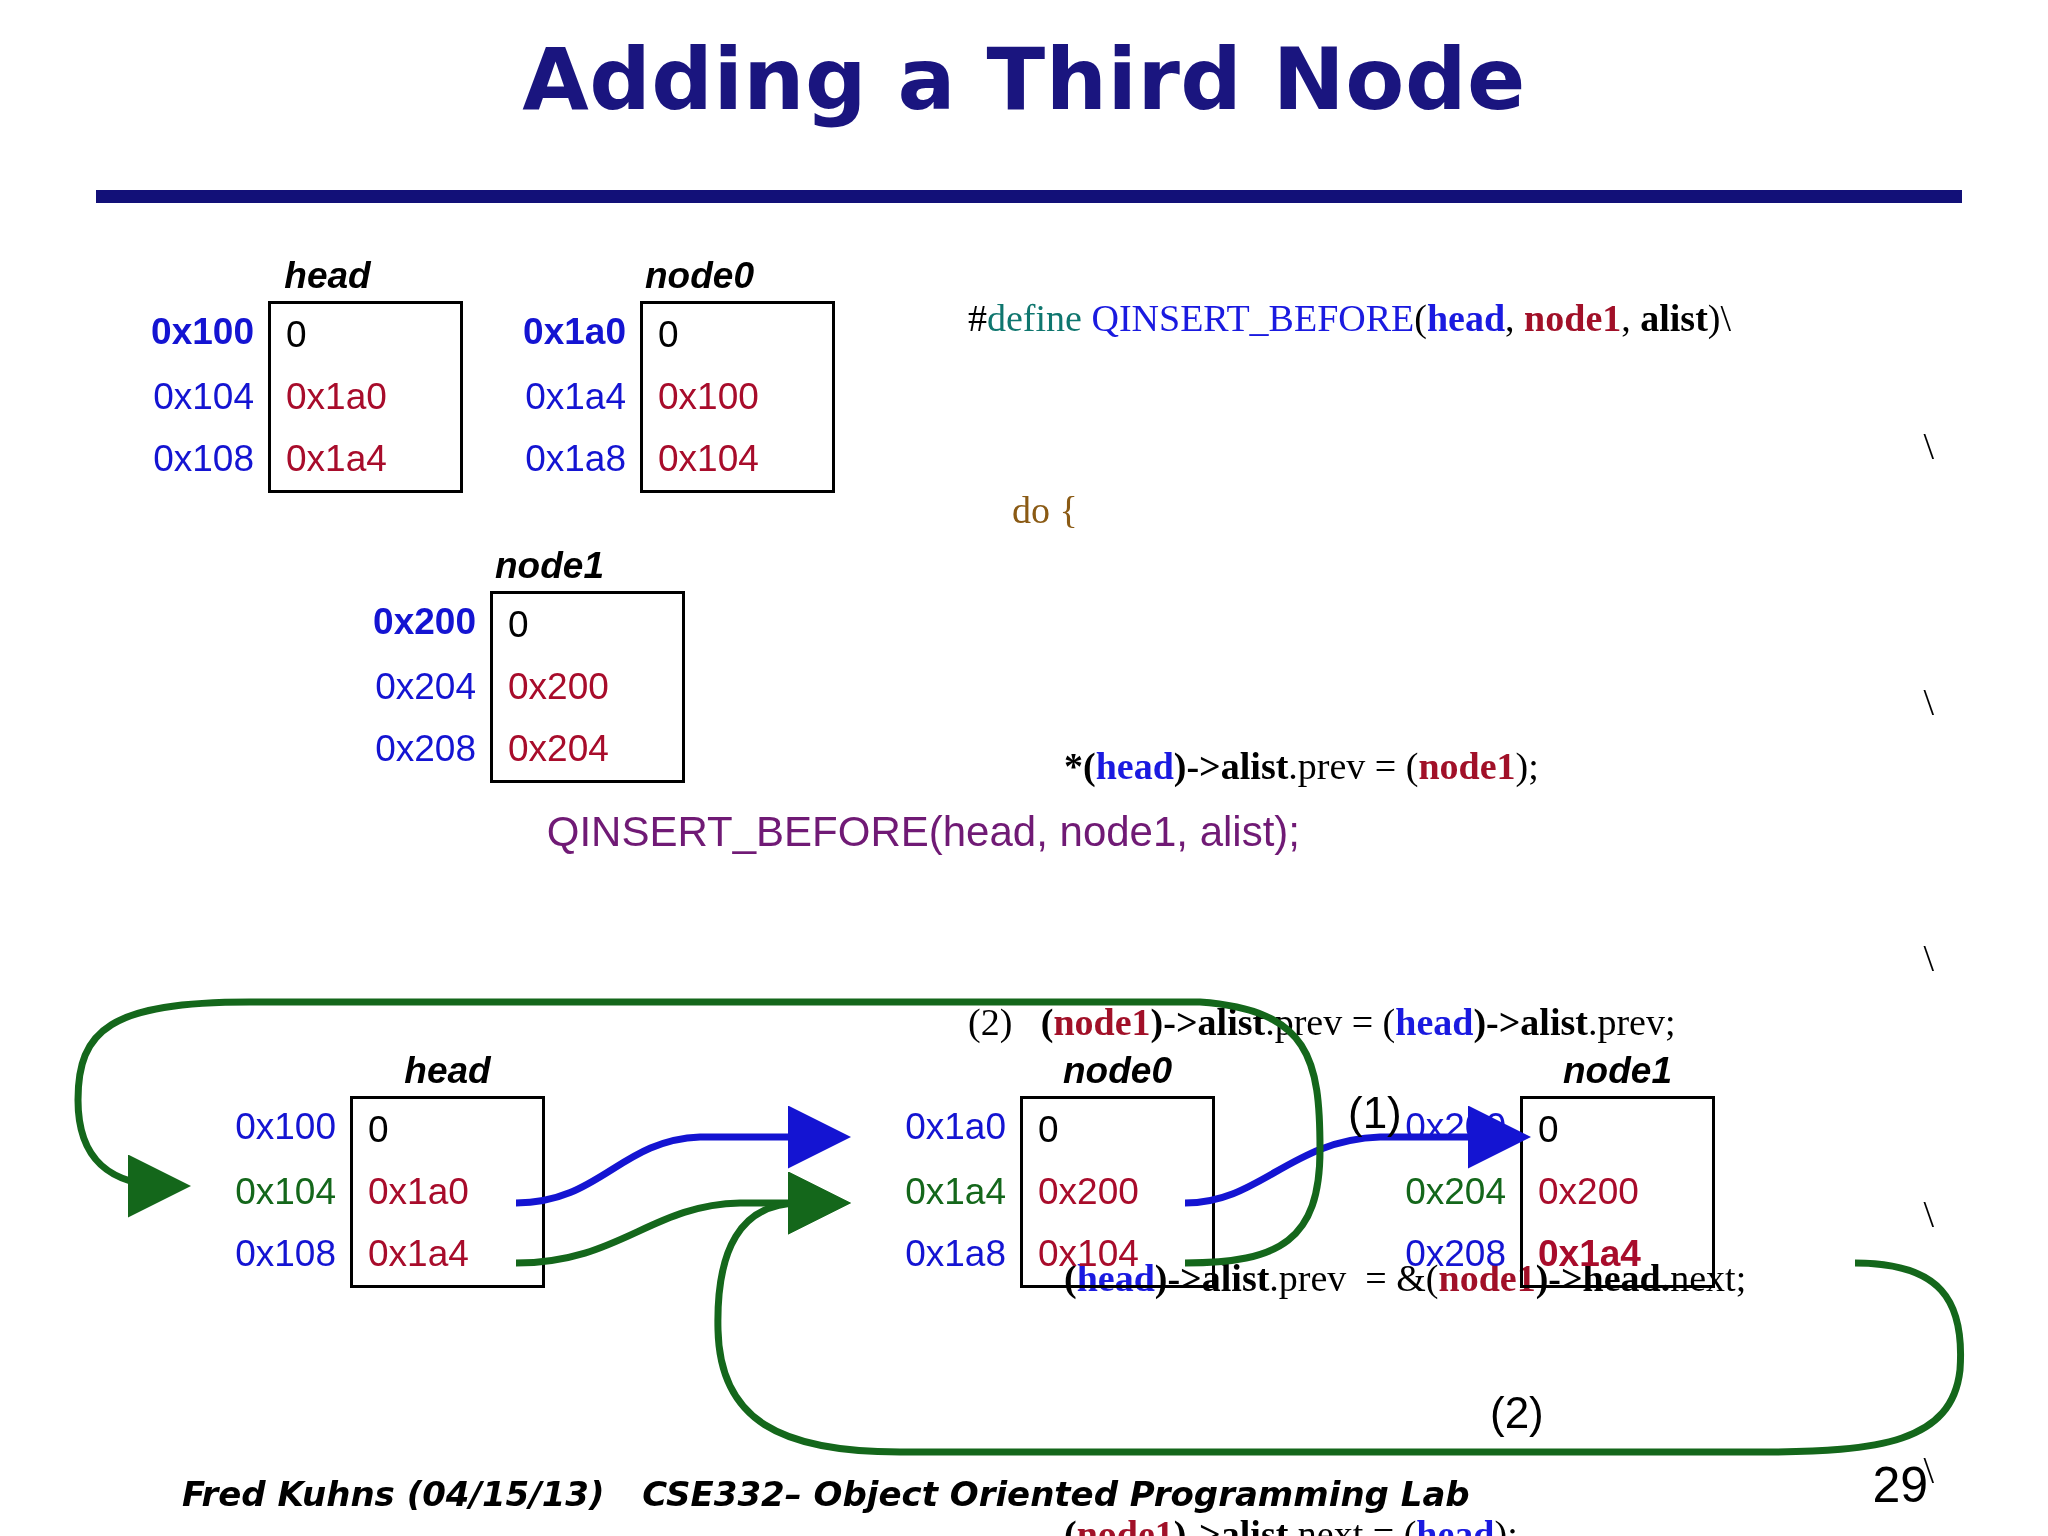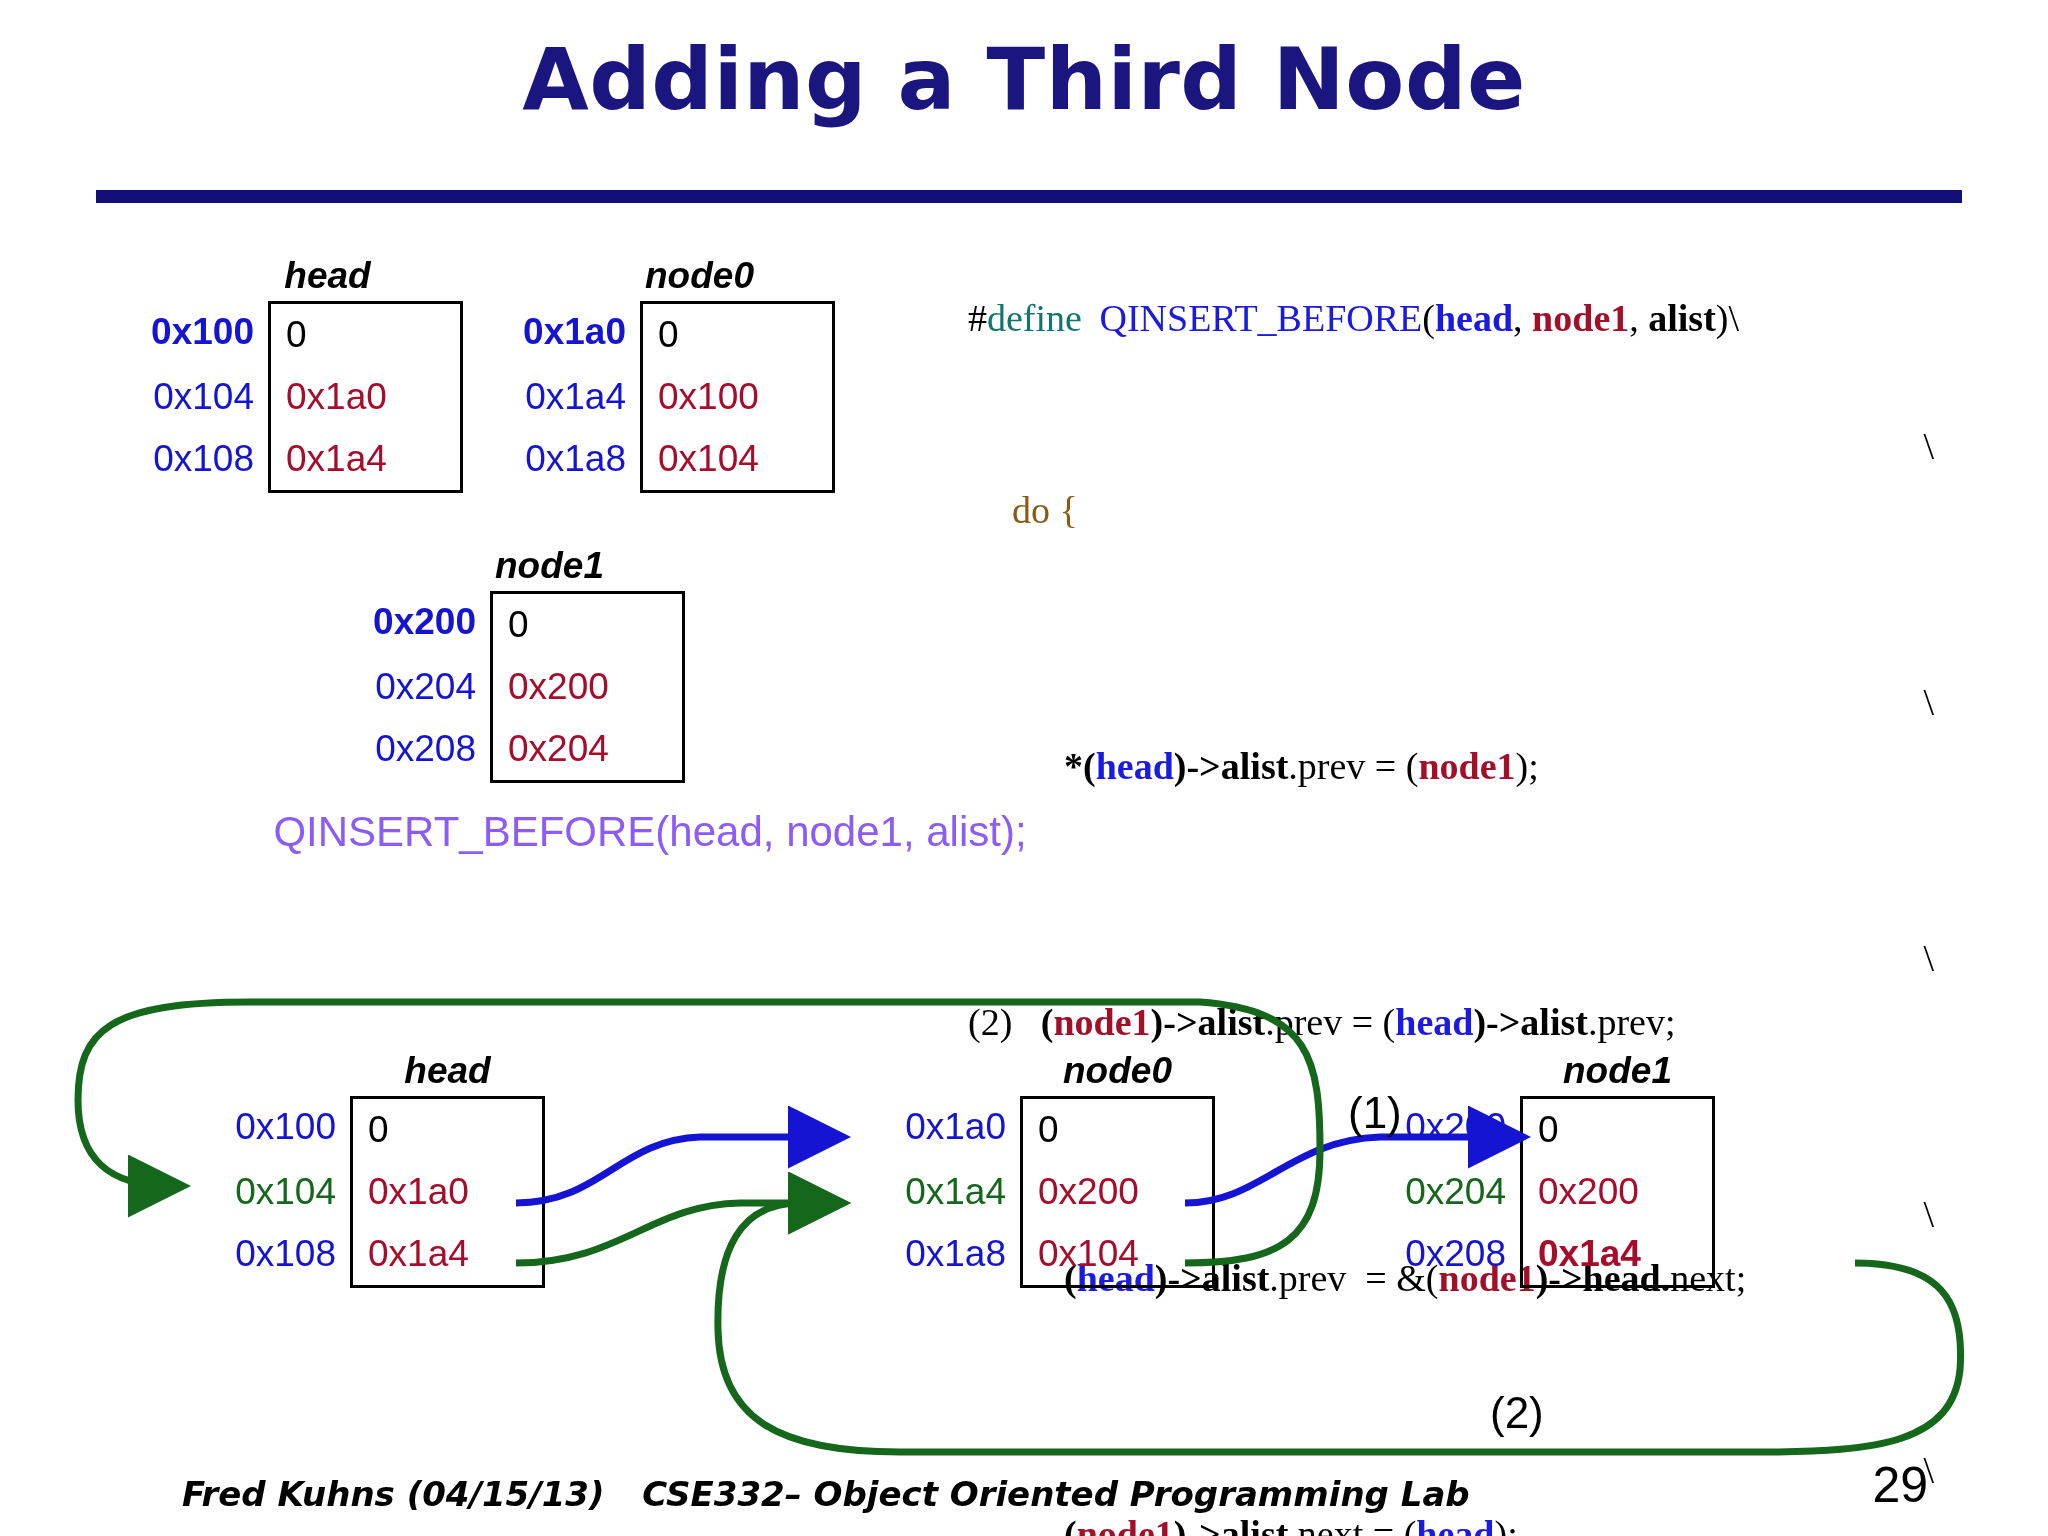--- a/index.html
+++ b/index.html
@@ -45,30 +45,30 @@
   .black{color:#000;}
 
   
   #code{
     position:absolute;left:930px;top:222px;width:1060px;
     font-family:"Liberation Serif",serif;font-size:38px;line-height:64px;color:#000;
   }
   #code .ln{position:relative;white-space:pre;}
   #code .cont{position:absolute;right:56px;top:0;}
   .c-green{color:#0f766e;}
-  .c-blue{color:#1a1ae0;margin-left:8px;}
+  .c-blue{color:#1a1ae0;}
   .c-blue-b{color:#1a1ae0;font-weight:bold;}
   .c-red-b{color:#a11028;font-weight:bold;}
   .c-bold{font-weight:bold;}
   .c-brown{color:#8a5a14;}
 
   
   #midcap{
-    position:absolute;left:0;top:808px;width:1300px;text-align:center;
-    font-family:"Liberation Sans",sans-serif;font-size:42px;color:#8b5cf6;white-space:nowrap;
+    position:absolute;left:0;top:808px;width:1300px;text-align:right;
+    font-family:"Liberation Sans",sans-serif;font-size:42px;color:#701a75;white-space:nowrap;
   }
 
   
   #diagram{position:absolute;left:0;top:0;width:2048px;height:1536px;pointer-events:none;}
   .marker{position:absolute;font-family:"Liberation Sans",sans-serif;font-size:44px;color:#000;}
 
   
   .footer{
     position:absolute;bottom:22px;
     font-family:"DejaVu Sans",sans-serif;font-style:italic;font-weight:bold;font-size:34px;color:#000;margin-left:32px;

